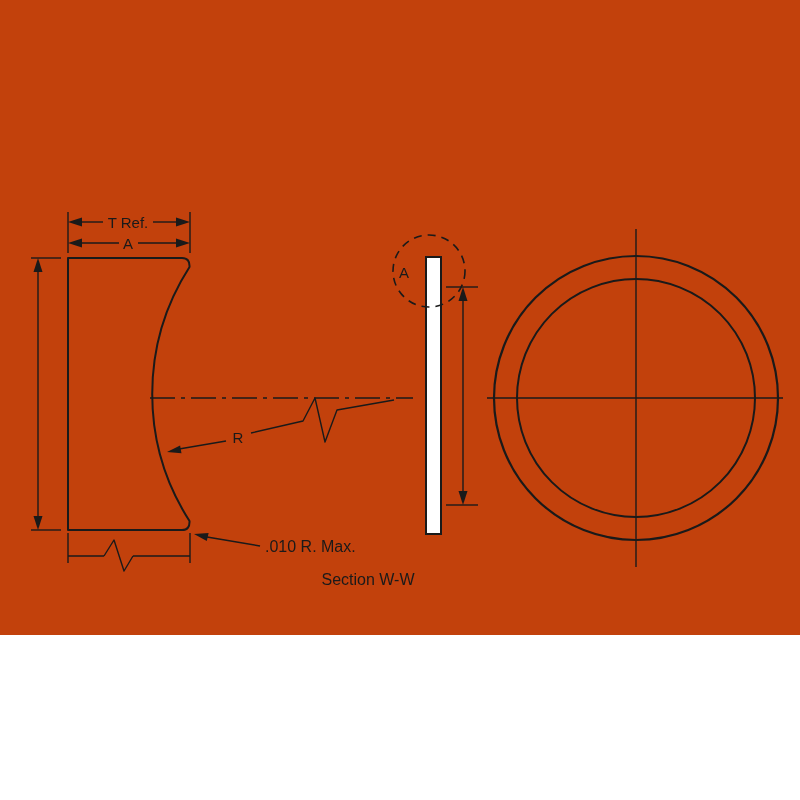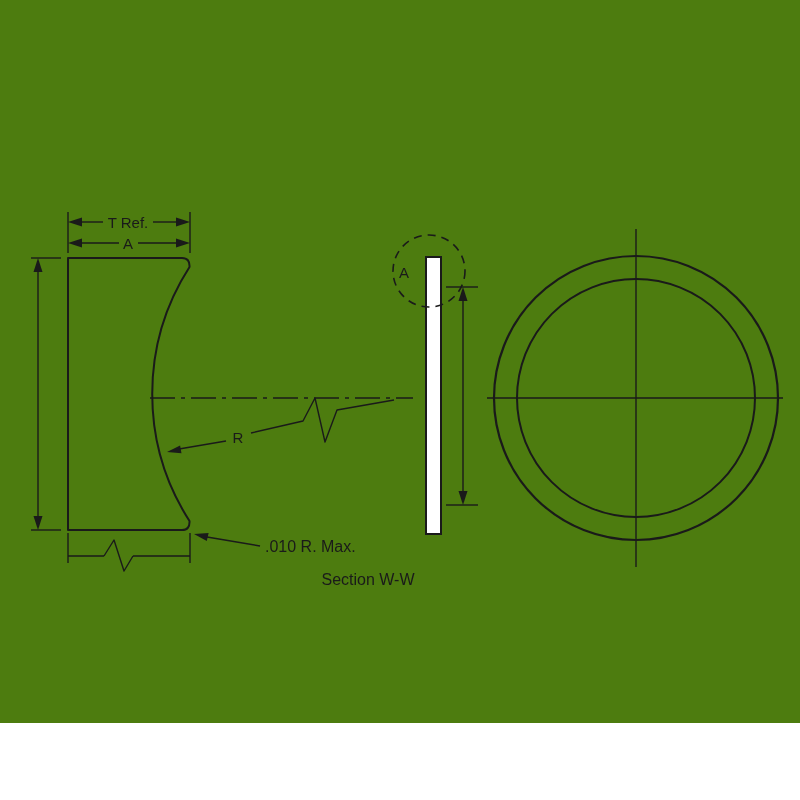--- a/index.html
+++ b/index.html
@@ -1,16 +1,16 @@
 <!DOCTYPE html>
 <html><head>
 <meta charset="utf-8">
 <style>
   html,body{margin:0;padding:0;background:#ffffff;}
-  .stage{width:800px;height:723px;position:relative;background:#4d7c0f;overflow:hidden;text-decoration:underline;}
+  .stage{width:800px;height:635px;position:relative;background:#c2410c;overflow:hidden;text-decoration:underline;}
   svg{display:block;}
   .s2{stroke:#1a1a1a;stroke-width:2;fill:none;stroke-linejoin:round;}
   .s22{stroke:#1a1a1a;stroke-width:2.2;fill:none;}
   .s1{stroke:#1a1a1a;stroke-width:1.4;fill:none;stroke-linejoin:round;}
   .cl{stroke:#1a1a1a;stroke-width:1.3;fill:none;stroke-dasharray:25 6 4 6;}
   .dash{stroke:#1a1a1a;stroke-width:1.6;fill:none;stroke-dasharray:8 6;}
   .arr{fill:#1a1a1a;stroke:none;}
   .strip{stroke:#1a1a1a;stroke-width:2;fill:#ffffff;}
   text{font-family:"Liberation Sans","DejaVu Sans",sans-serif;fill:#1a1a1a;}
   .lbl{font-size:15px;}

